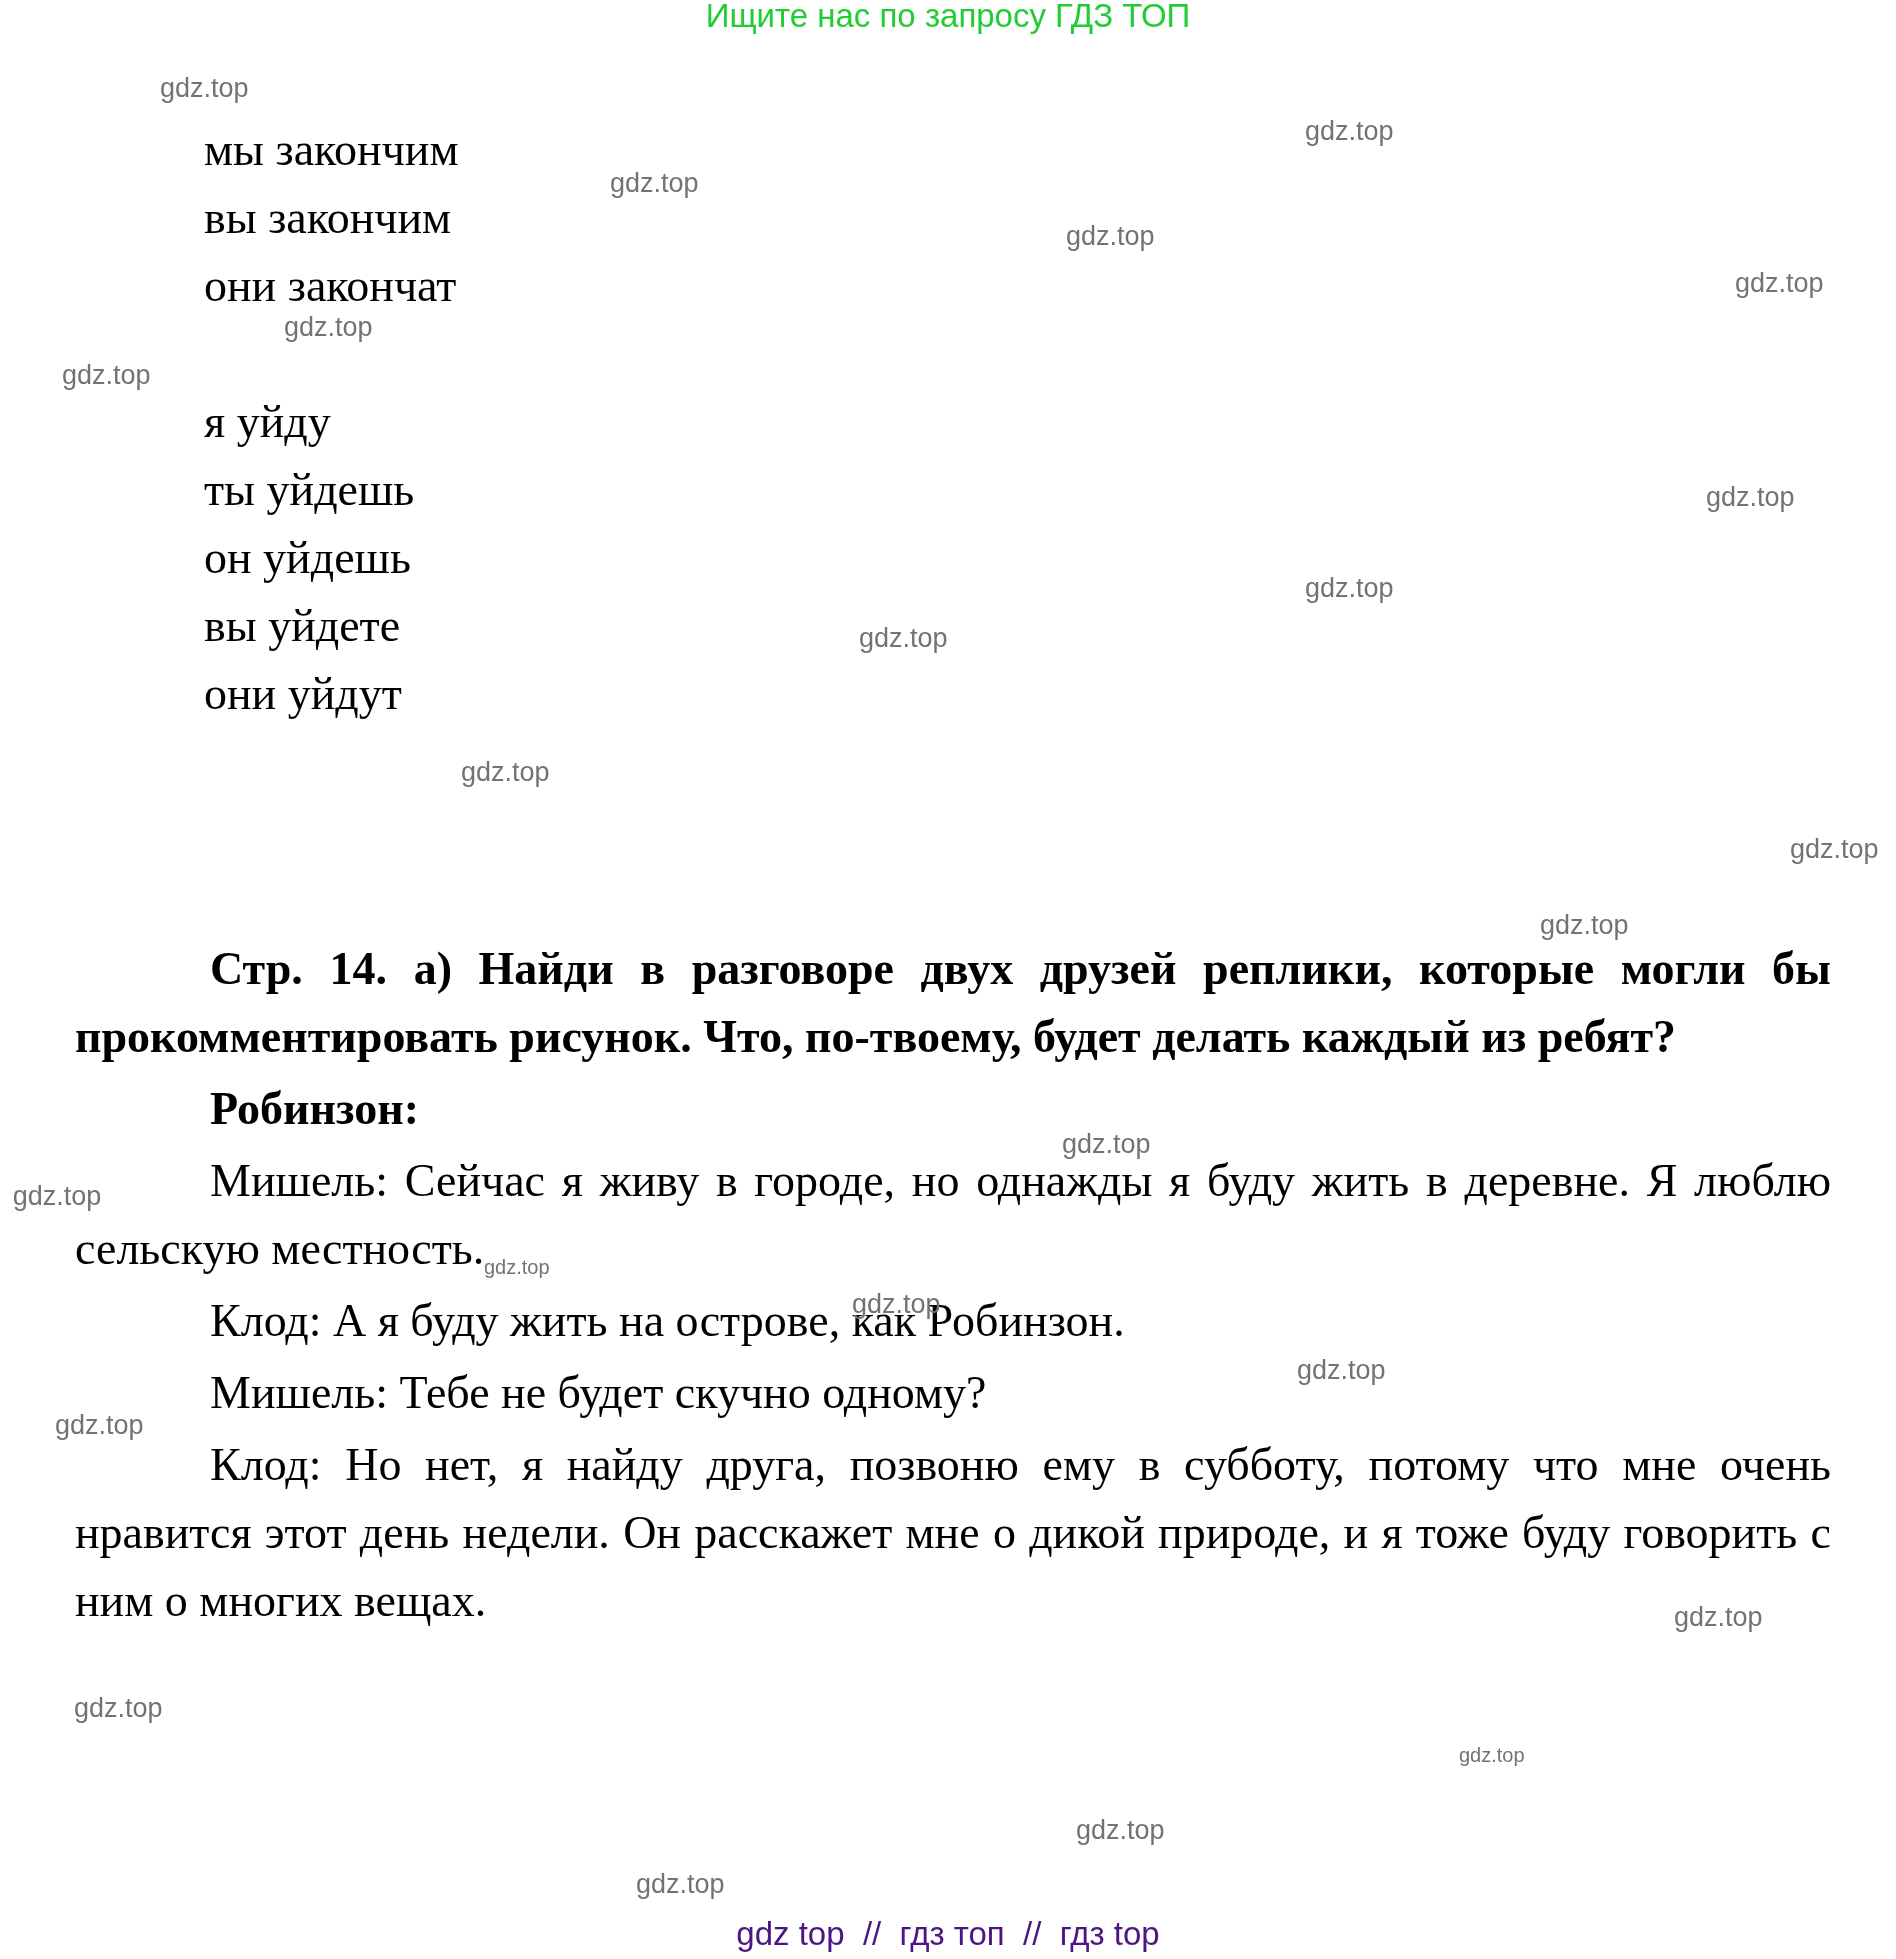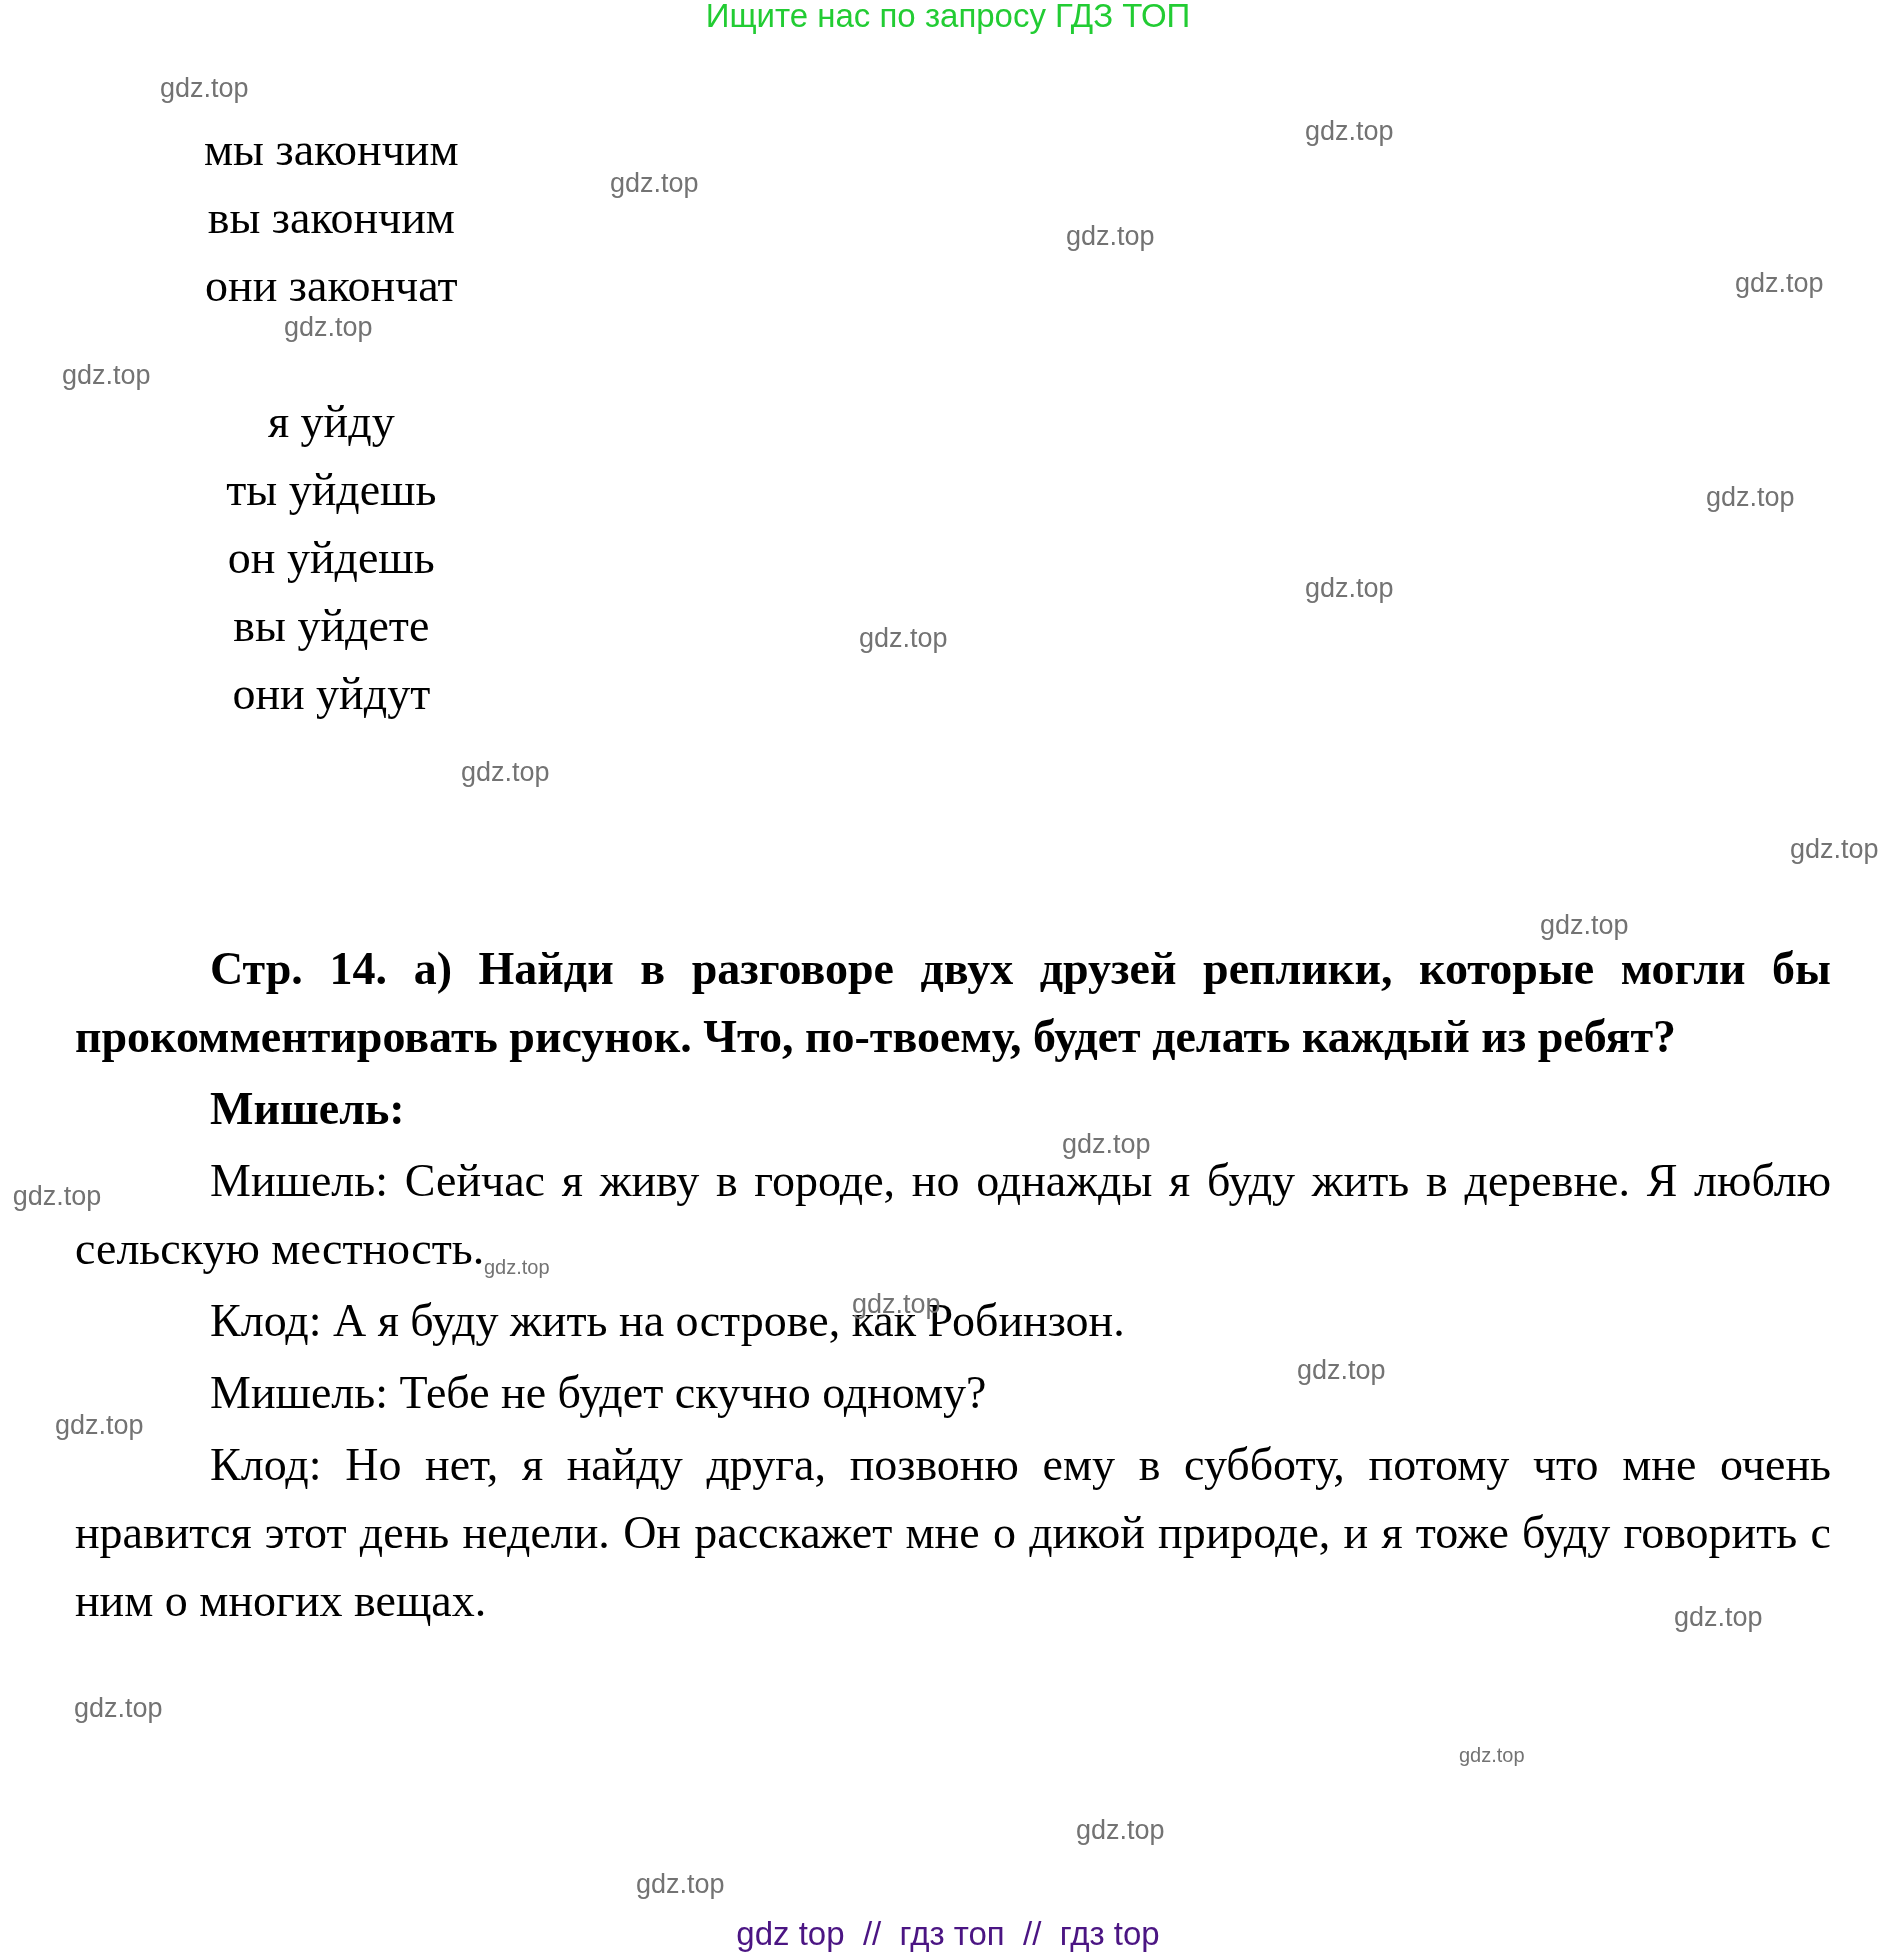--- a/index.html
+++ b/index.html
@@ -6,21 +6,21 @@
   body { width: 1896px; height: 1959px; position: relative; overflow: hidden; }
   .banner {
     position: absolute; left: 0; top: 0; width: 1896px; text-align: center;
     font-family: "Liberation Sans", sans-serif; font-size: 33px; line-height: 36px;
     color: #22cc33; top: -1.8px;
   }
   .wordlist {
     position: absolute; left: 204px; top: 116px;
     font-family: "Liberation Serif", serif; font-size: 46px; line-height: 68px; color: #000;
   }
-  .wordlist div { height: 68px; white-space: nowrap; text-align: center; }
+  .wordlist div { height: 68px; white-space: nowrap; }
   .text-block {
     position: absolute; left: 71px; top: 931px; width: 1764px;
     font-family: "Liberation Serif", serif; font-size: 46px; line-height: 68px; color: #000;
   }
   .para { margin: 4px; text-align: justify; text-indent: 135px; }
   .para.heading { font-weight: bold; }
   .para.nojust { text-align: left; }
   .wm {
     position: absolute; font-family: "Liberation Sans", sans-serif; font-size: 27px;
     line-height: 27px; color: #737373; white-space: nowrap; transform: translateY(-50%);
@@ -44,21 +44,21 @@
   <div></div>
   <div>я уйду</div>
   <div>ты уйдешь</div>
   <div>он уйдешь</div>
   <div>вы уйдете</div>
   <div>они уйдут</div>
 </div>
 
 <div class="text-block">
   <p class="para heading">Стр. 14. а) Найди в разговоре двух друзей реплики, которые могли бы прокомментировать рисунок. Что, по-твоему, будет делать каждый из ребят?</p>
-  <p class="para heading nojust">Мишель:</p>
+  <p class="para heading nojust">Робинзон:</p>
   <p class="para">Мишель: Сейчас я живу в городе, но однажды я буду жить в деревне. Я люблю сельскую местность.</p>
   <p class="para nojust">Клод: А я буду жить на острове, как Робинзон.</p>
   <p class="para nojust">Мишель: Тебе не будет скучно одному?</p>
   <p class="para">Клод: Но нет, я найду друга, позвоню ему в субботу, потому что мне очень нравится этот день недели. Он расскажет мне о дикой природе, и я тоже буду говорить с ним о многих вещах.</p>
 </div>
 
 <div id="watermarks">
     <span class="wm" style="left: 160px; top: 88px;">gdz.top</span>
     <span class="wm" style="left: 1305px; top: 131px;">gdz.top</span>
     <span class="wm" style="left: 610px; top: 183px;">gdz.top</span>

